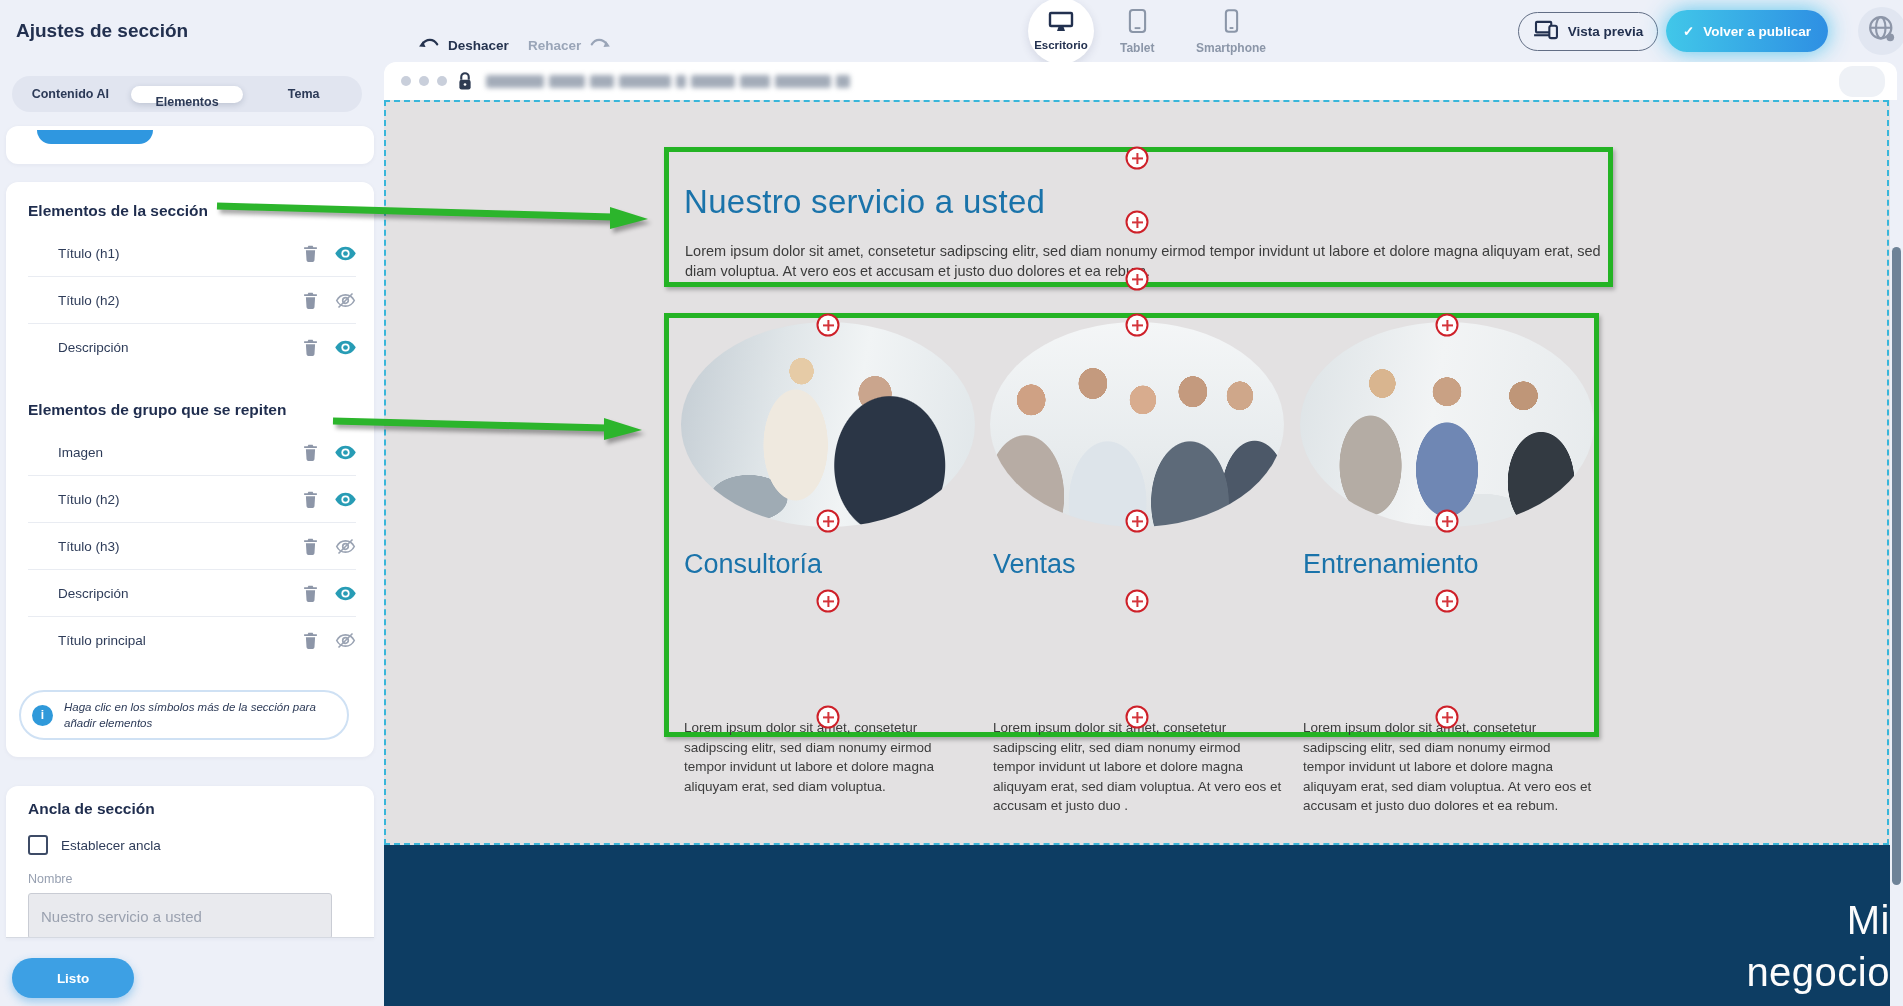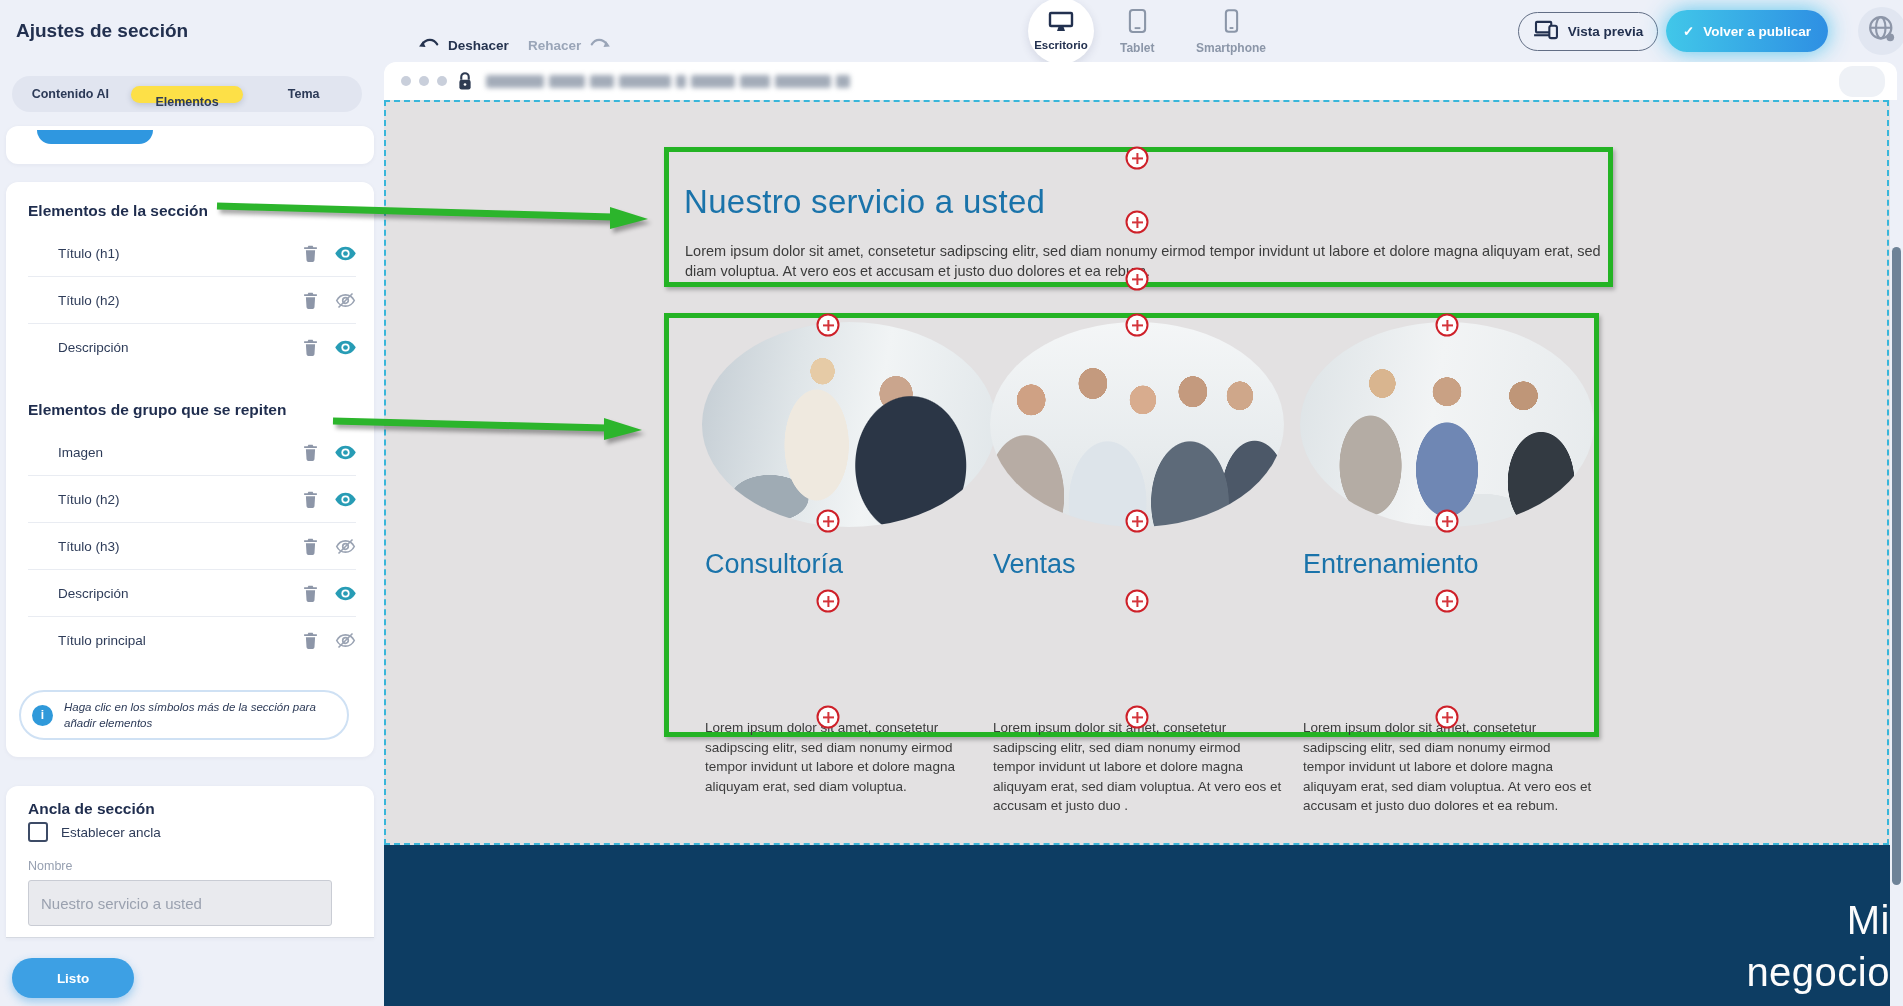--- a/index.html
+++ b/index.html
@@ -28,21 +28,21 @@
   .publish-btn { position:absolute; left:1666px; top:10px; width:162px; height:42px; border-radius:22px;
     background:linear-gradient(90deg,#41c7e9,#2e8fe3); box-shadow:0 0 22px rgba(62,190,235,.85);
     display:flex; align-items:center; justify-content:center; gap:9px; color:#fff; font-size:13.5px; font-weight:bold; cursor:pointer; }
   .globe-btn { position:absolute; left:1858px; top:7px; width:48px; height:48px; border-radius:50%;
     background:#e1e6f1; display:flex; align-items:center; justify-content:center; cursor:pointer; }
 
   
   .tabs { position:absolute; left:12px; top:76px; width:350px; height:36px; background:#e1e5f0; border-radius:18px;
     display:grid; grid-template-columns:1fr 1fr 1fr; align-items:center; }
   .tab { text-align:center; font-size:12.5px; font-weight:bold; color:#2c3a57; cursor:pointer; line-height:32px; }
-  .tab.active { background:#fde047; border-radius:17px; height:17px; margin:1px 2px; box-shadow:0 2px 6px rgba(30,45,80,.18); }
+  .tab.active { background:#ffffff; border-radius:17px; height:17px; margin:1px 2px; box-shadow:0 2px 6px rgba(30,45,80,.18); }
 
   .card { position:absolute; left:6px; width:368px; background:#fff; border-radius:12px; box-shadow:0 1px 4px rgba(30,40,70,.05); }
   .card-partial { top:126px; height:38px; }
   .btn-sliver { position:absolute; left:31px; top:4px; width:116px; height:14px; background:#2f97e0; border-radius:0 0 15px 15px; }
 
   .card-elements { top:182px; height:575px; padding:16px 18px 0 22px; }
   .group-header { font-size:15.5px; font-weight:bold; color:#1f2d4e; padding:4px 0 10px 0; }
   .group-header.second { margin-top:26px; }
   .el-row { height:47px; display:flex; align-items:center; justify-content:space-between; border-bottom:1px solid #e9ecf2; }
   .el-row.last { border-bottom:none; }
@@ -52,21 +52,21 @@
 
   .info-note { margin:26px 0 0 -9px; width:330px; min-height:50px; border:2px solid #cfe1f4; border-radius:25px;
     display:flex; align-items:center; gap:11px; padding:7px 14px 7px 11px; }
   .info-i { flex:0 0 21px; width:21px; height:21px; border-radius:50%; background:#2f99da; color:#fff;
     font-size:12px; font-weight:bold; display:flex; align-items:center; justify-content:center; font-style:normal; }
   .info-text { font-size:11.5px; line-height:1.4; color:#2c3a57;font-style:italic; }
 
   .card-anchor { top:786px; height:152px; padding:14px 22px 0 22px; overflow:hidden; border-radius:12px 12px 0 0;
     border-bottom:1px solid #d5d9e1; }
   .anchor-title { font-size:15.5px; font-weight:bold; color:#1f2d4e; }
-  .anchor-check-row { margin-top:4px; display:flex; align-items:center; gap:13px; }
+  .anchor-check-row { margin-top:17px; display:flex; align-items:center; gap:13px; }
   .checkbox { width:20px; height:20px; border:2px solid #3d4b66; border-radius:3px; background:#fff; cursor:pointer; }
   .anchor-check-label { font-size:13.5px; color:#2e3c59; }
   .anchor-name-label { margin-top:17px; font-size:12.5px; color:#97a0b1; }
   .anchor-input { margin-top:7px; width:304px; height:46px; background:#e9eaee; border:1px solid #c9ccd4; border-radius:3px;
     color:#9aa1af; font-size:15px; padding:0 12px; font-family:"Liberation Sans",sans-serif; }
 
   .done-btn { position:absolute; left:12px; top:958px; width:122px; height:40px; border-radius:20px; background:#3da0e4;
     color:#fff; font-size:13.5px; font-weight:bold; display:flex; align-items:center; justify-content:center;
     box-shadow:0 4px 10px rgba(61,160,228,.45); cursor:pointer; }
 
@@ -84,21 +84,21 @@
   .selection-border { position:absolute; left:0; top:0; width:1505px; height:745px; border:2px dashed #38b6da; pointer-events:none; }
 
   .green-box { position:absolute; border:5px solid #24b324; box-shadow:2px 3px 4px rgba(0,0,0,.25); pointer-events:none; }
   .gbox-a { left:280px; top:47px; width:949px; height:140px; }
   .gbox-b { left:280px; top:213px; width:935px; height:424px; }
 
   .site-h1 { position:absolute; left:300px; top:83px; font-size:33px; color:#1a73aa; font-weight:400; letter-spacing:.3px; }
   .site-intro-p { position:absolute; left:301px; top:141px; width:917px; font-size:14.5px; line-height:1.38; color:#3c3c3c; }
 
   .svc-col { position:absolute; top:222px; width:300px; }
-  .svc-col.c1 { left:294px;margin-left:21px; } .svc-col.c2 { left:603px; } .svc-col.c3 { left:913px; }
+  .svc-col.c1 { left:294px; } .svc-col.c2 { left:603px; } .svc-col.c3 { left:913px; }
   .photo { width:294px; height:205px; border-radius:50%; overflow:hidden; margin:0 auto; }
   .photo.p1 { background:
       radial-gradient(100px 125px at 71% 70%, #2b3646 0 55%, rgba(43,54,70,0) 56%),
       radial-gradient(30px 32px at 66% 35%, #caa58d 0 55%, rgba(202,165,141,0) 56%),
       radial-gradient(58px 100px at 39% 60%, #efe9df 0 55%, rgba(239,233,223,0) 56%),
       radial-gradient(22px 24px at 41% 24%, #e6cba6 0 55%, rgba(230,203,166,0) 56%),
       radial-gradient(70px 42px at 23% 86%, #9fabb4 0 55%, rgba(159,171,180,0) 56%),
       linear-gradient(100deg,#c3ccd3 0%,#dfe5e8 32%,#f1f4f5 58%,#e0e6e9 100%); }
   .photo.p2 { background:
       radial-gradient(26px 28px at 14% 38%, #cfa184 0 55%, rgba(207,161,132,0) 56%),

